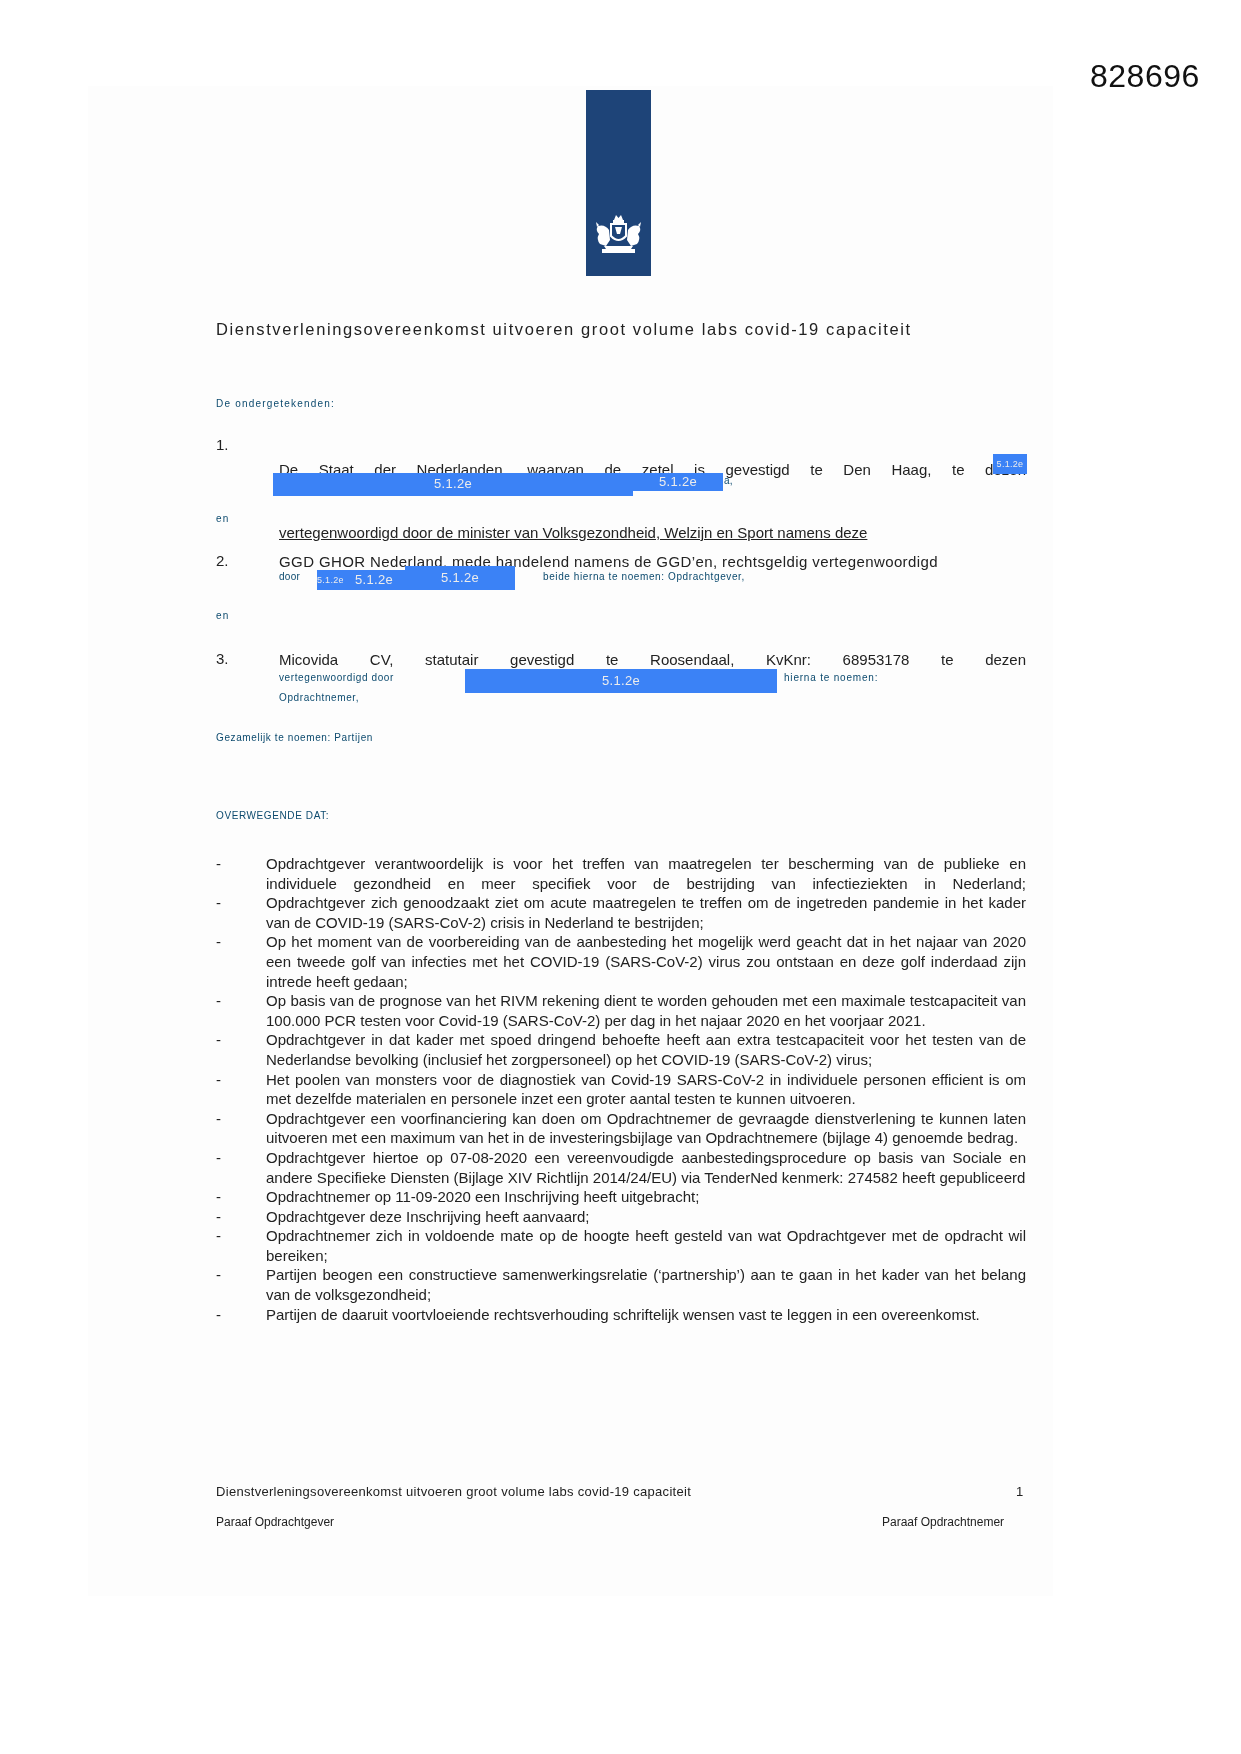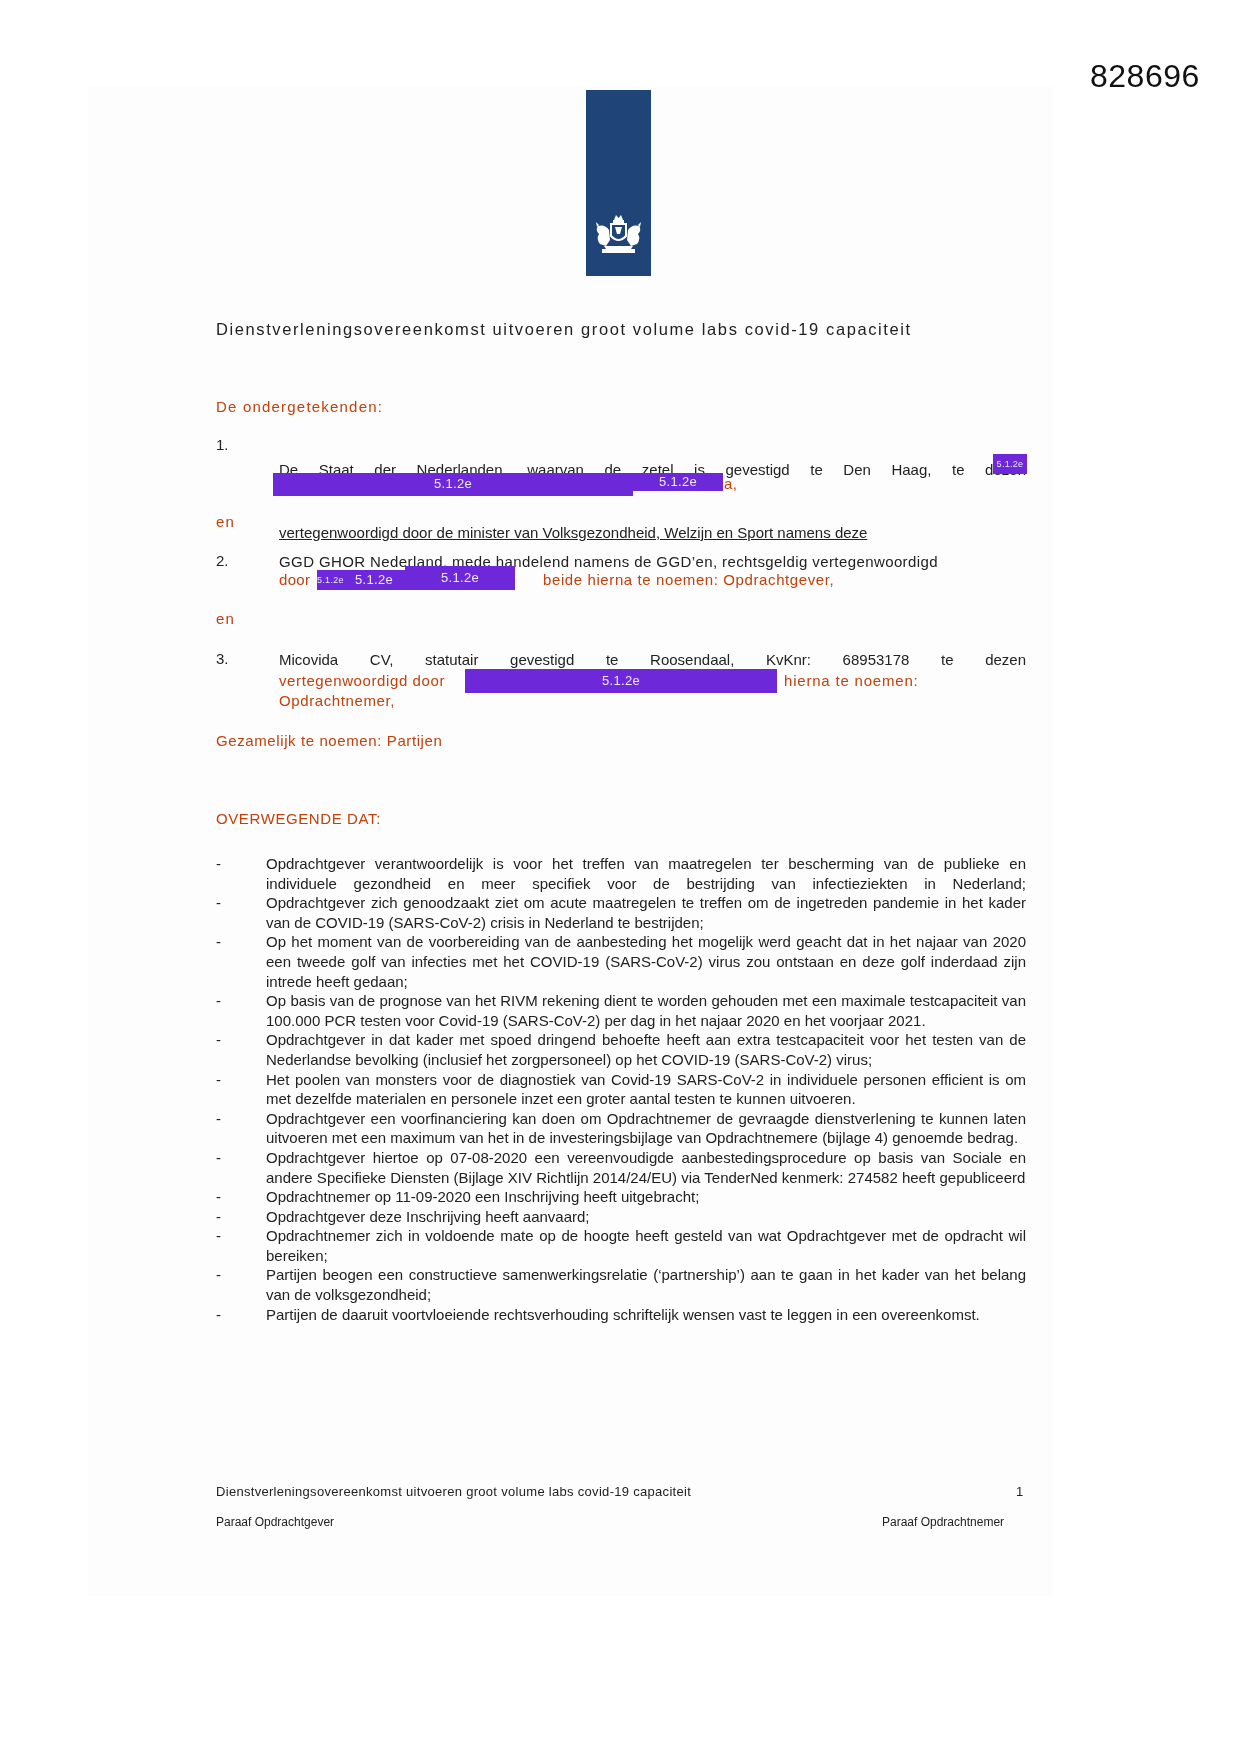--- a/index.html
+++ b/index.html
@@ -15,27 +15,27 @@
     font-family:"Liberation Sans", sans-serif;
   }
   .logo {
     position:absolute; left:586px; top:90px; width:65px; height:186px; background:#1e4478;
   }
   .logo svg { position:absolute; left:4px; top:122px; }
   .title {
     position:absolute; left:216px; top:320px; font-size:16.5px; letter-spacing:1.6px; color:#222;
     white-space:nowrap;
   }
-  .t { position:absolute; font-size:15px; color:#c2410c; white-space:nowrap; letter-spacing:0.3px; }
+  .t { position:absolute; font-size:10px; color:#0c4a6e; white-space:nowrap; letter-spacing:0.3px; }
   .sp { letter-spacing:1.2px; }
   .num { position:absolute; left:216px; font-size:15px; color:#222; }
   .para { position:absolute; left:279px; width:747px; font-size:15px; line-height:20px; color:#222; }
   .just { text-align:justify; text-align-last:justify; }
   .red {
-    position:absolute; background:#6d28d9; color:#ececec; font-size:13px; text-align:center;
+    position:absolute; background:#3b82f6; color:#ececec; font-size:13px; text-align:center;
     line-height:22px; height:22px; letter-spacing:0.3px;
   }
   .red.small { font-size:9px; height:20px; line-height:20px; }
   .uline { text-decoration:underline; }
   .bullets { position:absolute; left:216px; top:854px; width:810px; }
   .bl { position:relative; padding-left:50px; font-size:15px; line-height:19.6px; color:#222; }
   .bl .dash { position:absolute; left:0; top:0; }
   .footer-title { position:absolute; left:216px; top:1484px; font-size:13px; color:#222; letter-spacing:0.3px; }
   .footer-page { position:absolute; left:1016px; top:1484px; font-size:13px; color:#222; }
   .paraaf-l { position:absolute; left:216px; top:1515px; font-size:12px; color:#222; }

